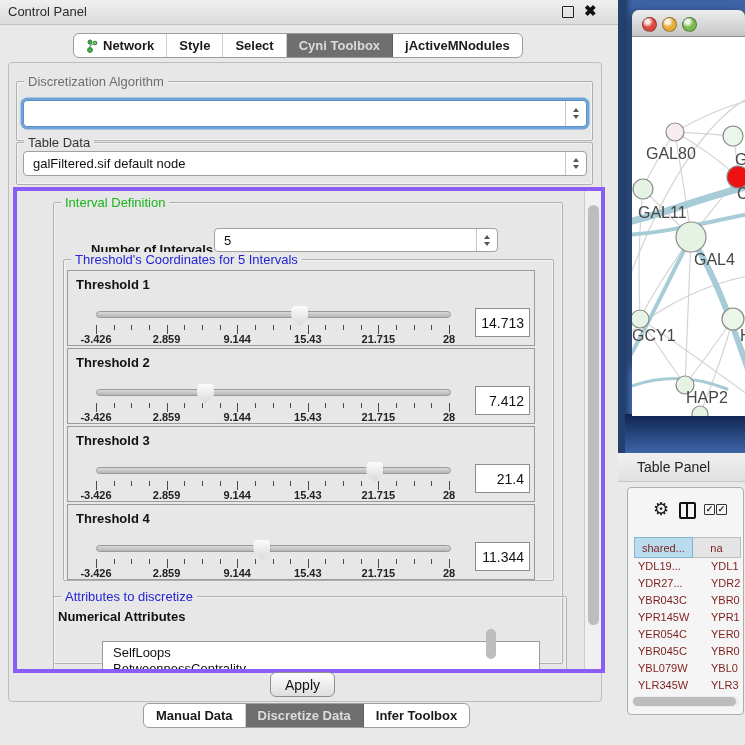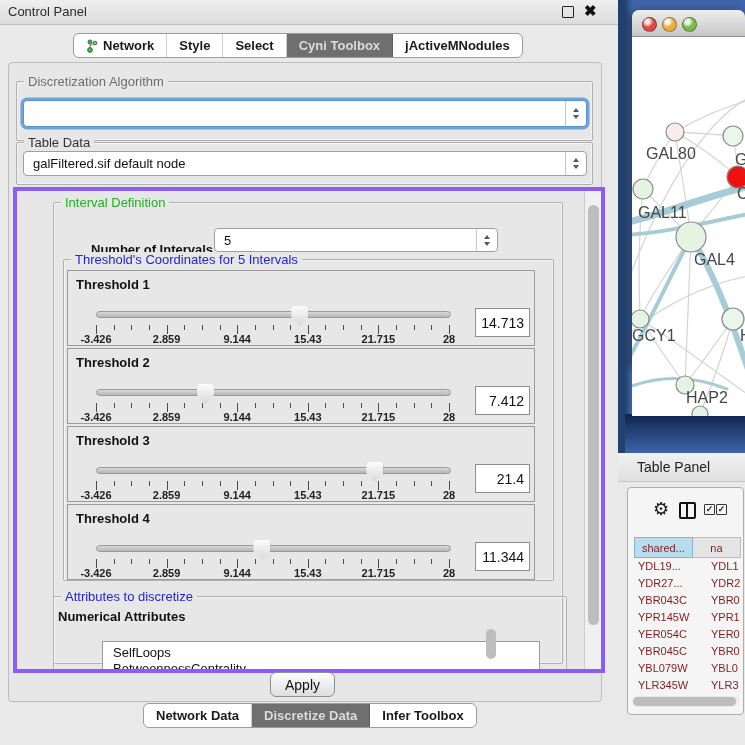--- a/index.html
+++ b/index.html
@@ -326,21 +326,21 @@
       <div class="vsb-track">
         <div class="vsb-thumb"></div>
       </div>
     </div>
 
     <div class="a btn" style="left:261px;top:609px;width:63px;height:23px">Apply</div>
   </div>
 
   <div class="a tabstrip" id="bottom-tabs" style="left:143px;top:703px">
       <div class="tab">
-        <span>Network Data</span>
+        <span>Manual Data</span>
       </div>
       <div class="tab sel">
         <span>Discretize Data</span>
       </div>
       <div class="tab">
         <span>Infer Toolbox</span>
       </div>
     </div>
 
   <div class="a desktop"></div>

